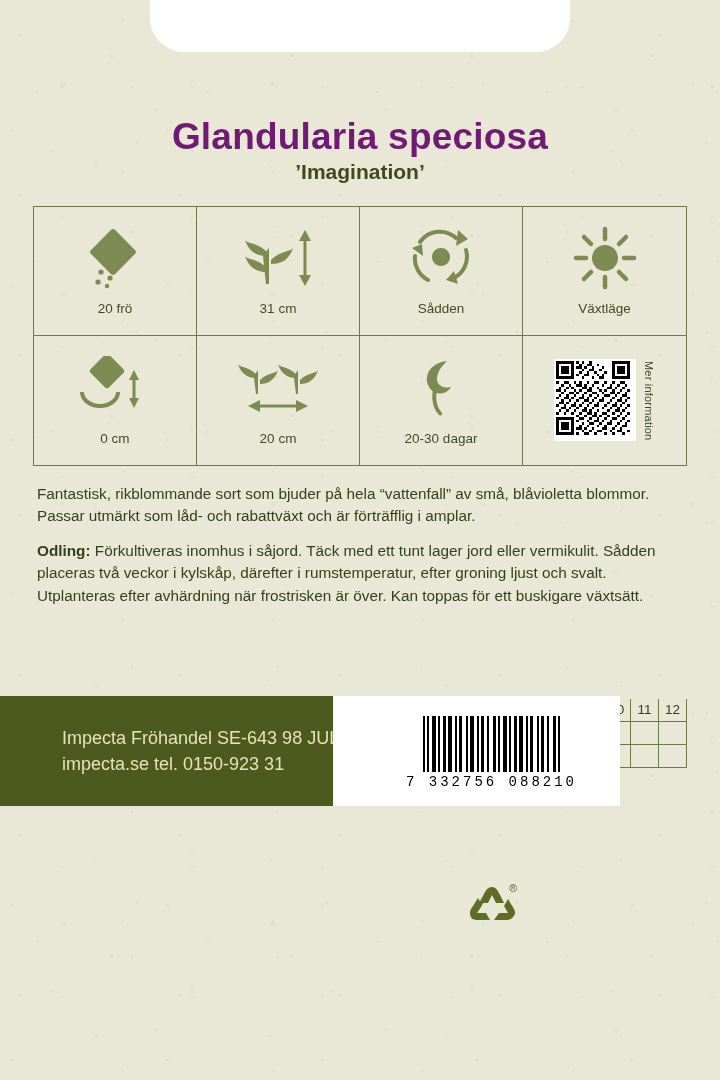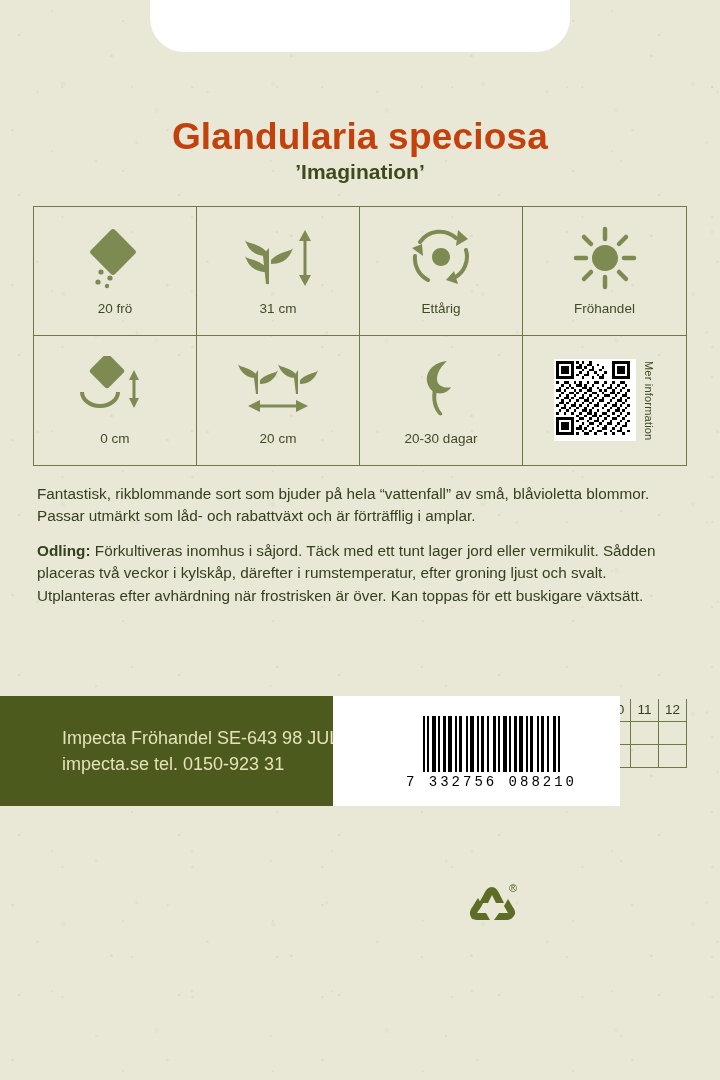--- a/index.html
+++ b/index.html
@@ -57,21 +57,21 @@
   }
 
   
   .title-block {
     padding-top: 118px;
     text-align: center;
   }
   .title-main {
     font-size: 37px;
     font-weight: bold;
-    color: #c2410c;
+    color: #701a75;
     letter-spacing: 0.2px;
     line-height: 1.05;
   }
   .title-sub {
     font-size: 21px;
     font-weight: bold;
     color: #3d4a1c;
     margin-top: 3px;
   }
 
@@ -301,40 +301,40 @@
           <g fill="#7d8a52">
             <polygon points="52,4 62,13 50,20"></polygon>
             <polygon points="52,58 40,54 48,45"></polygon>
             <polygon points="6,22 16,18 17,30"></polygon>
           </g>
           <g fill="#7d8a52">
             <path d="M35 22 C30 22 26 26 26 31 C26 36 30 40 35 40 C40 40 44 36 44 31 C44 26 40 22 35 22 Z M35 26 C33 28 33 34 35 36 C37 34 37 28 35 26 Z"></path>
           </g>
         </svg>
       </div>
-      <div class="icon-label">Ettårig</div>
+      <div class="icon-label">Sådden</div>
     </div>
 
     <div class="icon-cell">
       <div class="icon-art">
         <svg width="70" height="66" viewBox="0 0 70 66">
           <circle cx="35" cy="33" r="13" fill="#7d8a52"></circle>
           <g stroke="#7d8a52" stroke-width="4.5" stroke-linecap="round">
             <line x1="35" y1="4" x2="35" y2="14"></line>
             <line x1="35" y1="52" x2="35" y2="62"></line>
             <line x1="6" y1="33" x2="16" y2="33"></line>
             <line x1="54" y1="33" x2="64" y2="33"></line>
             <line x1="14" y1="12" x2="21" y2="19"></line>
             <line x1="49" y1="47" x2="56" y2="54"></line>
             <line x1="56" y1="12" x2="49" y2="19"></line>
             <line x1="21" y1="47" x2="14" y2="54"></line>
           </g>
         </svg>
       </div>
-      <div class="icon-label">Fröhandel</div>
+      <div class="icon-label">Växtläge</div>
     </div>
 
     <div class="icon-cell">
       <div class="icon-art">
         <svg width="86" height="64" viewBox="0 0 86 64">
           <g fill="#7d8a52">
             <rect x="22" y="2" width="26" height="26" rx="3" transform="rotate(45 35 15)"></rect>
           </g>
           <g fill="none" stroke="#7d8a52" stroke-width="4">
             <path d="M10 36 A18 14 0 0 0 46 36"></path>

